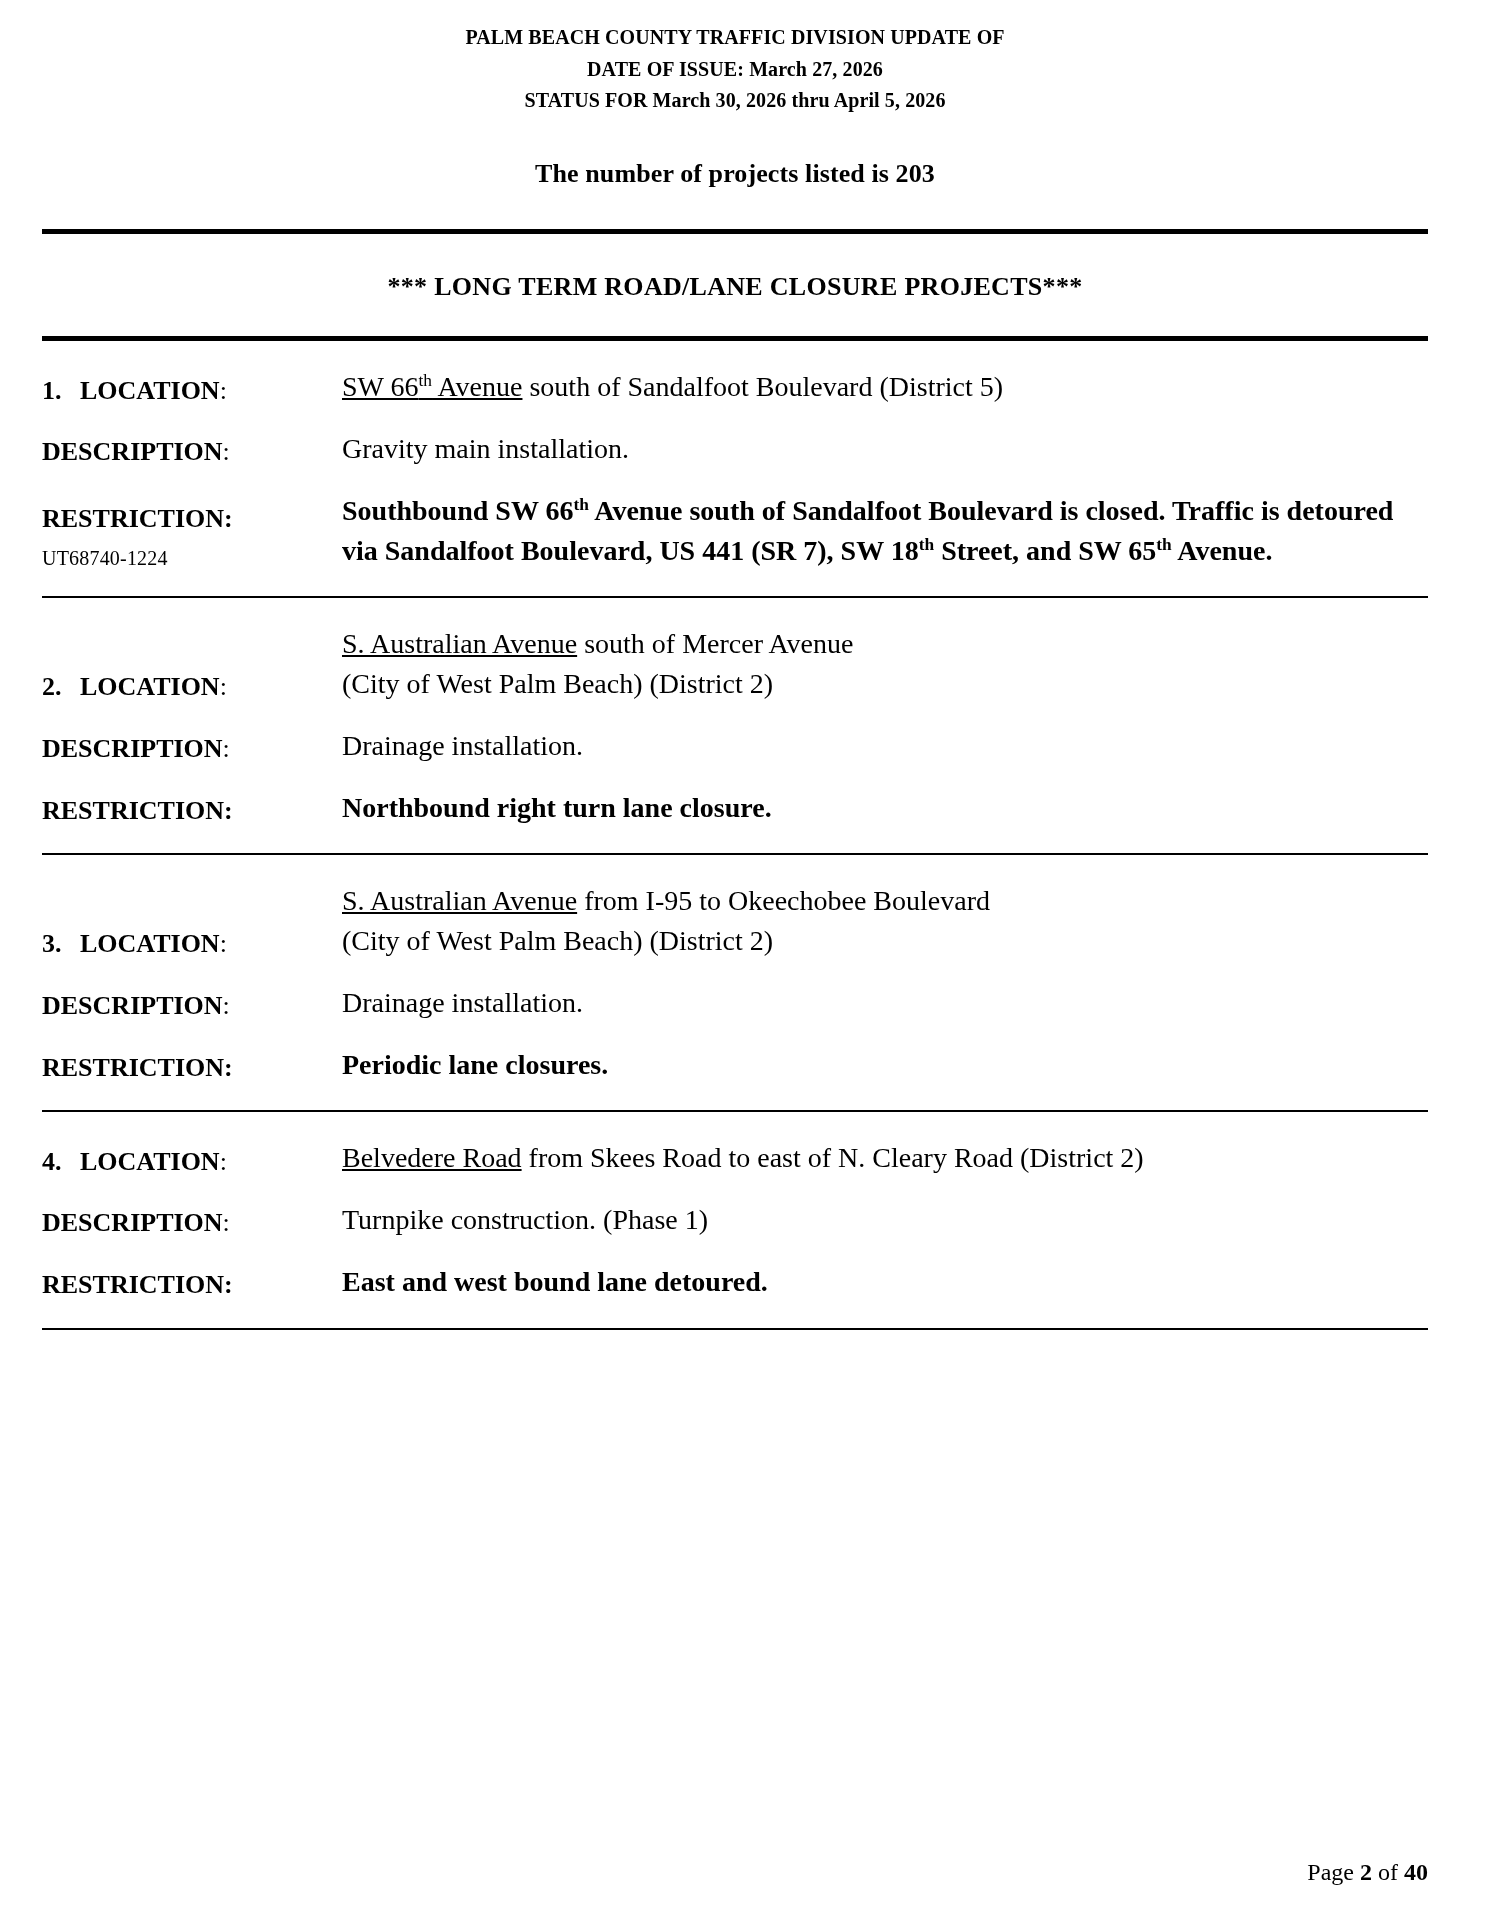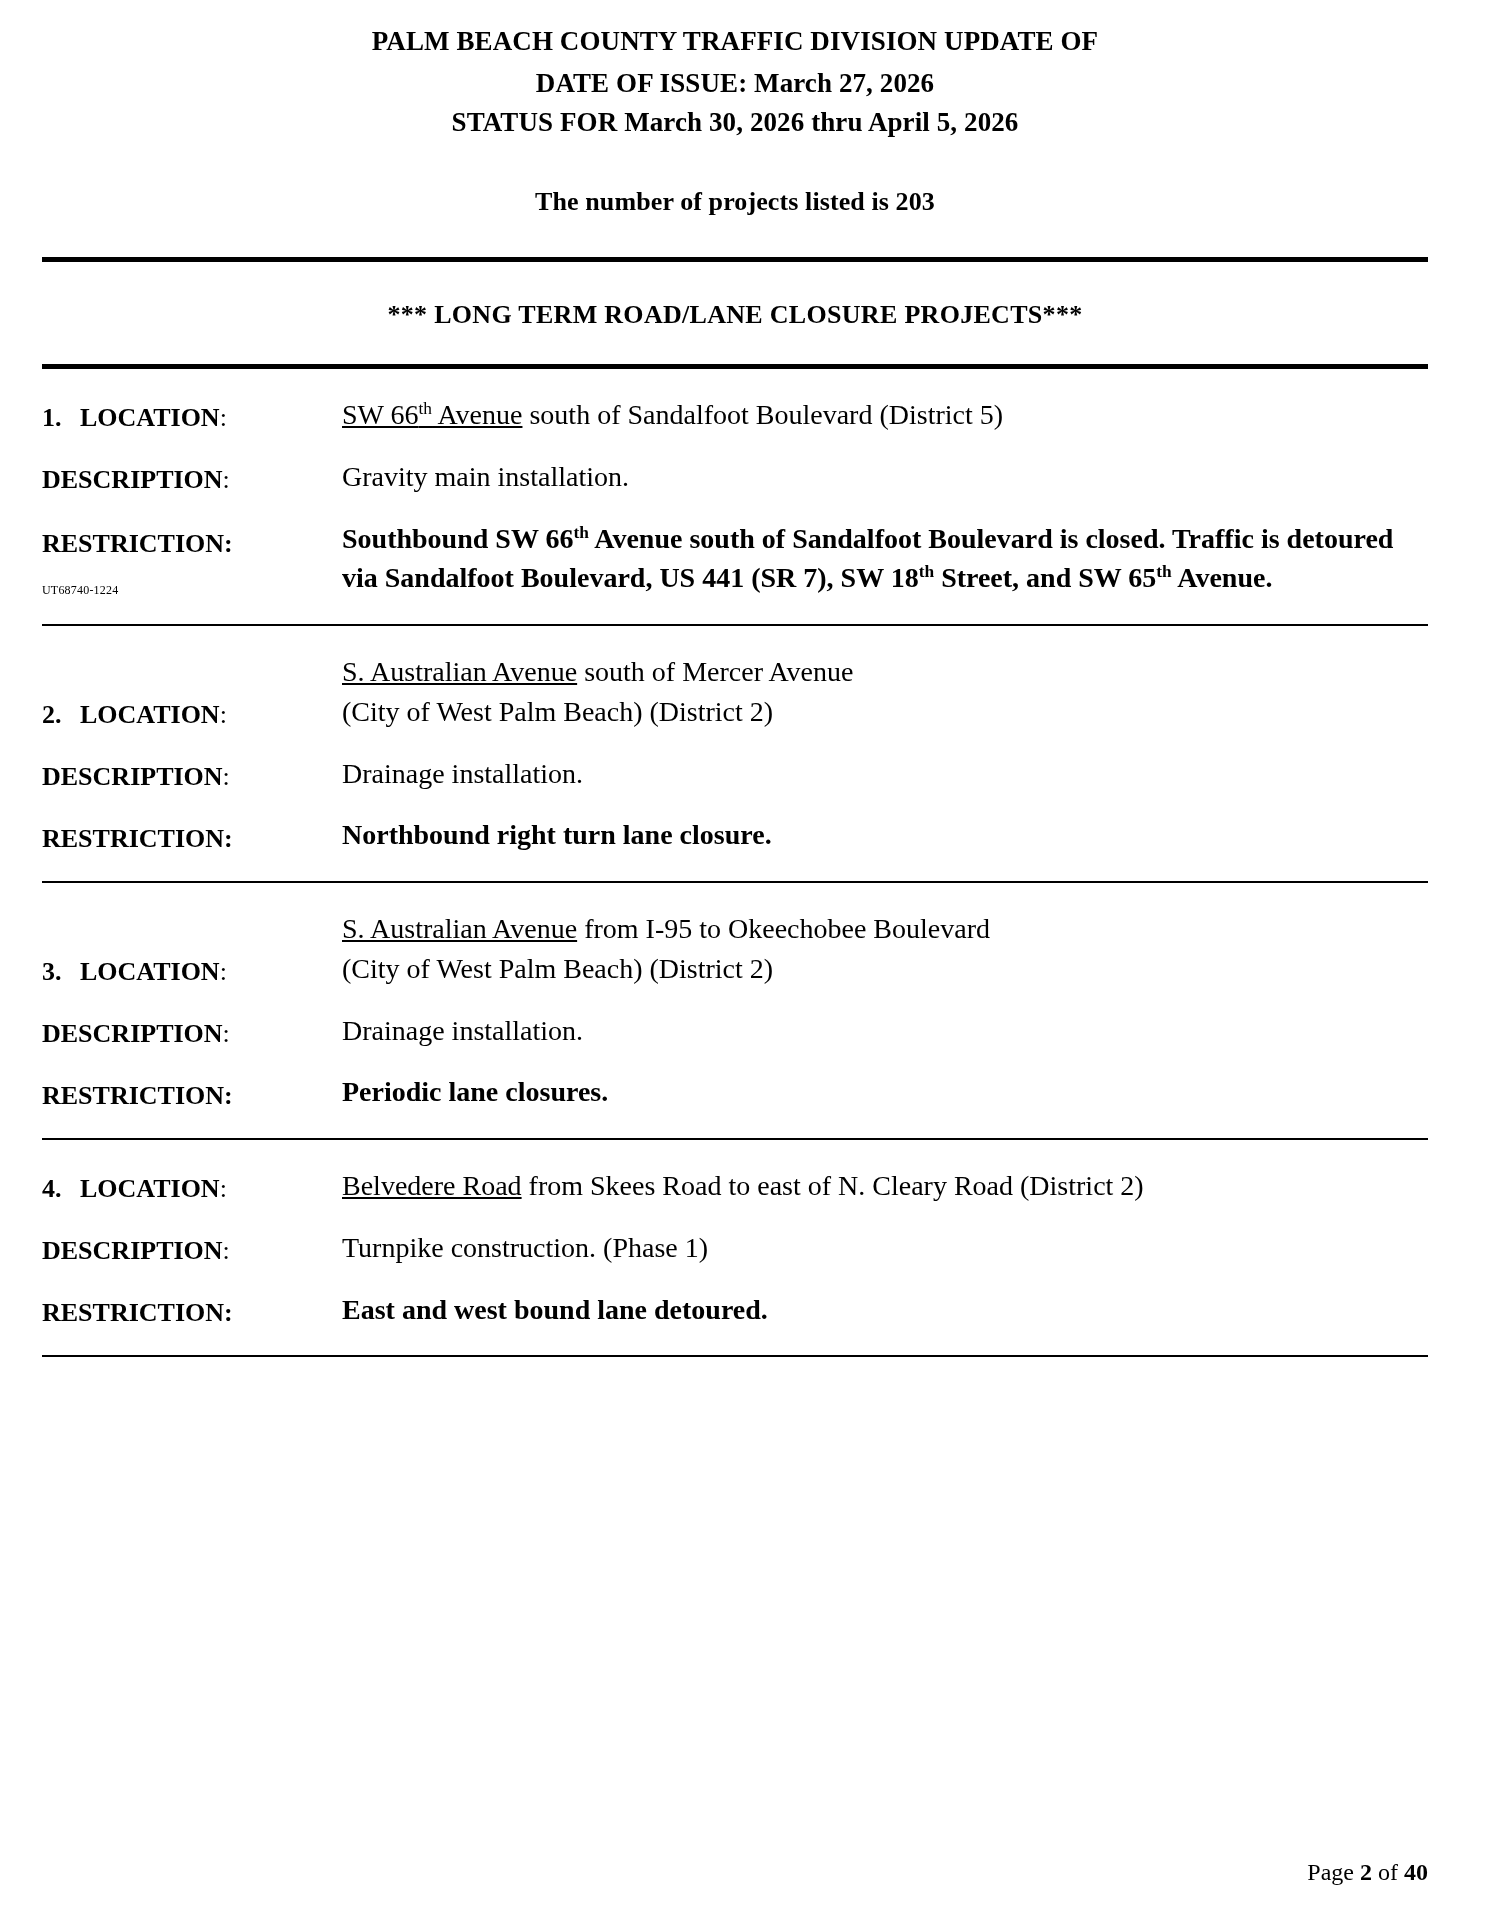--- a/index.html
+++ b/index.html
@@ -21,21 +21,21 @@
     padding: 18px 72px 0 42px;
     position: relative;
   }
 
   
   .doc-header {
     text-align: center;
   }
   .hdr-line {
     font-weight: bold;
-    font-size: 27px;
+    font-size: 20px;
     line-height: 1.32;
     letter-spacing: 0.1px;
   }
   .hdr-title1 { margin-top: 6px; }
   .hdr-title2 { margin-top: 36px; }
   .hdr-issue { margin-top: 6px; }
   .hdr-status { margin-top: 4px; }
   .hdr-count { margin-top: 44px; font-size: 26px; }
 
   .rule-thick {
@@ -81,23 +81,23 @@
     white-space: nowrap;
   }
   .label .num {
     display: inline-block;
     width: 38px;
   }
   .label .colon {
     font-weight: normal;
   }
   .sub-code {
-    font-size: 12px;
+    font-size: 20px;
     font-weight: normal;
-    margin-top: 23px;
+    margin-top: 12px;
     letter-spacing: 0.2px;
   }
 
   .value-col {
     flex: 1 1 auto;
     font-size: 28px;
     line-height: 1.42;
   }
   .value-col.bold { font-weight: bold; }
   .u { text-decoration: underline; }

